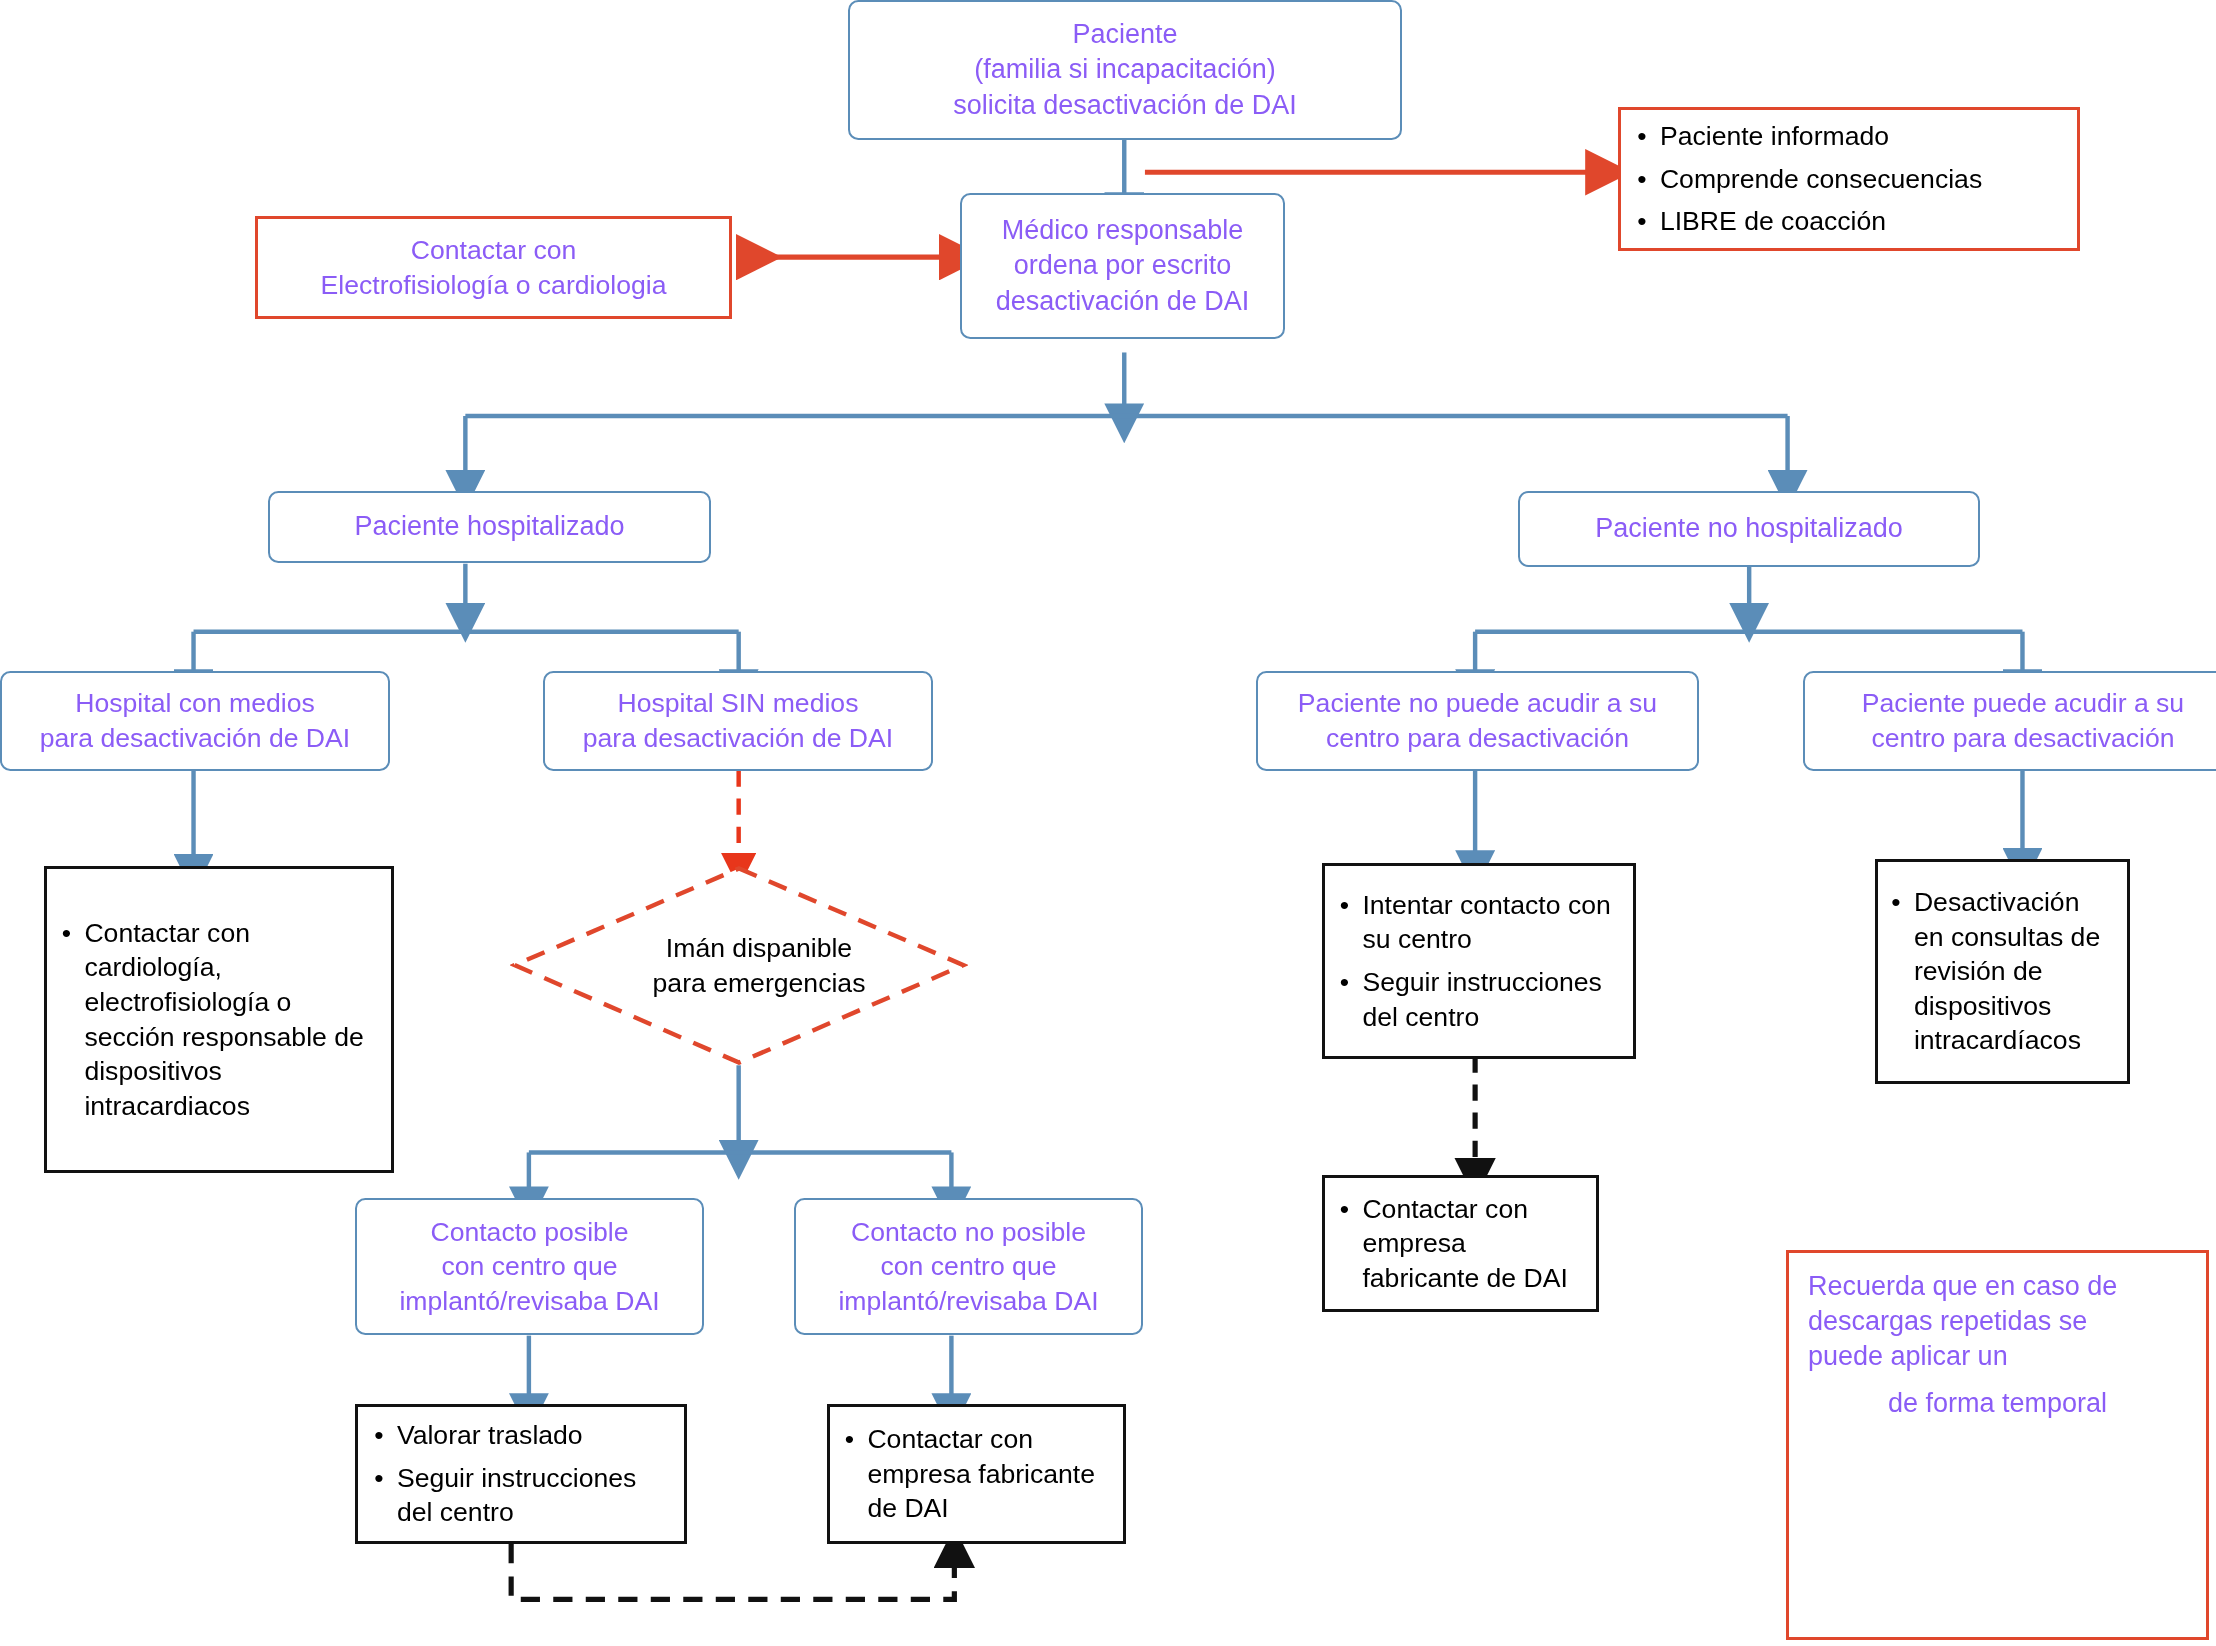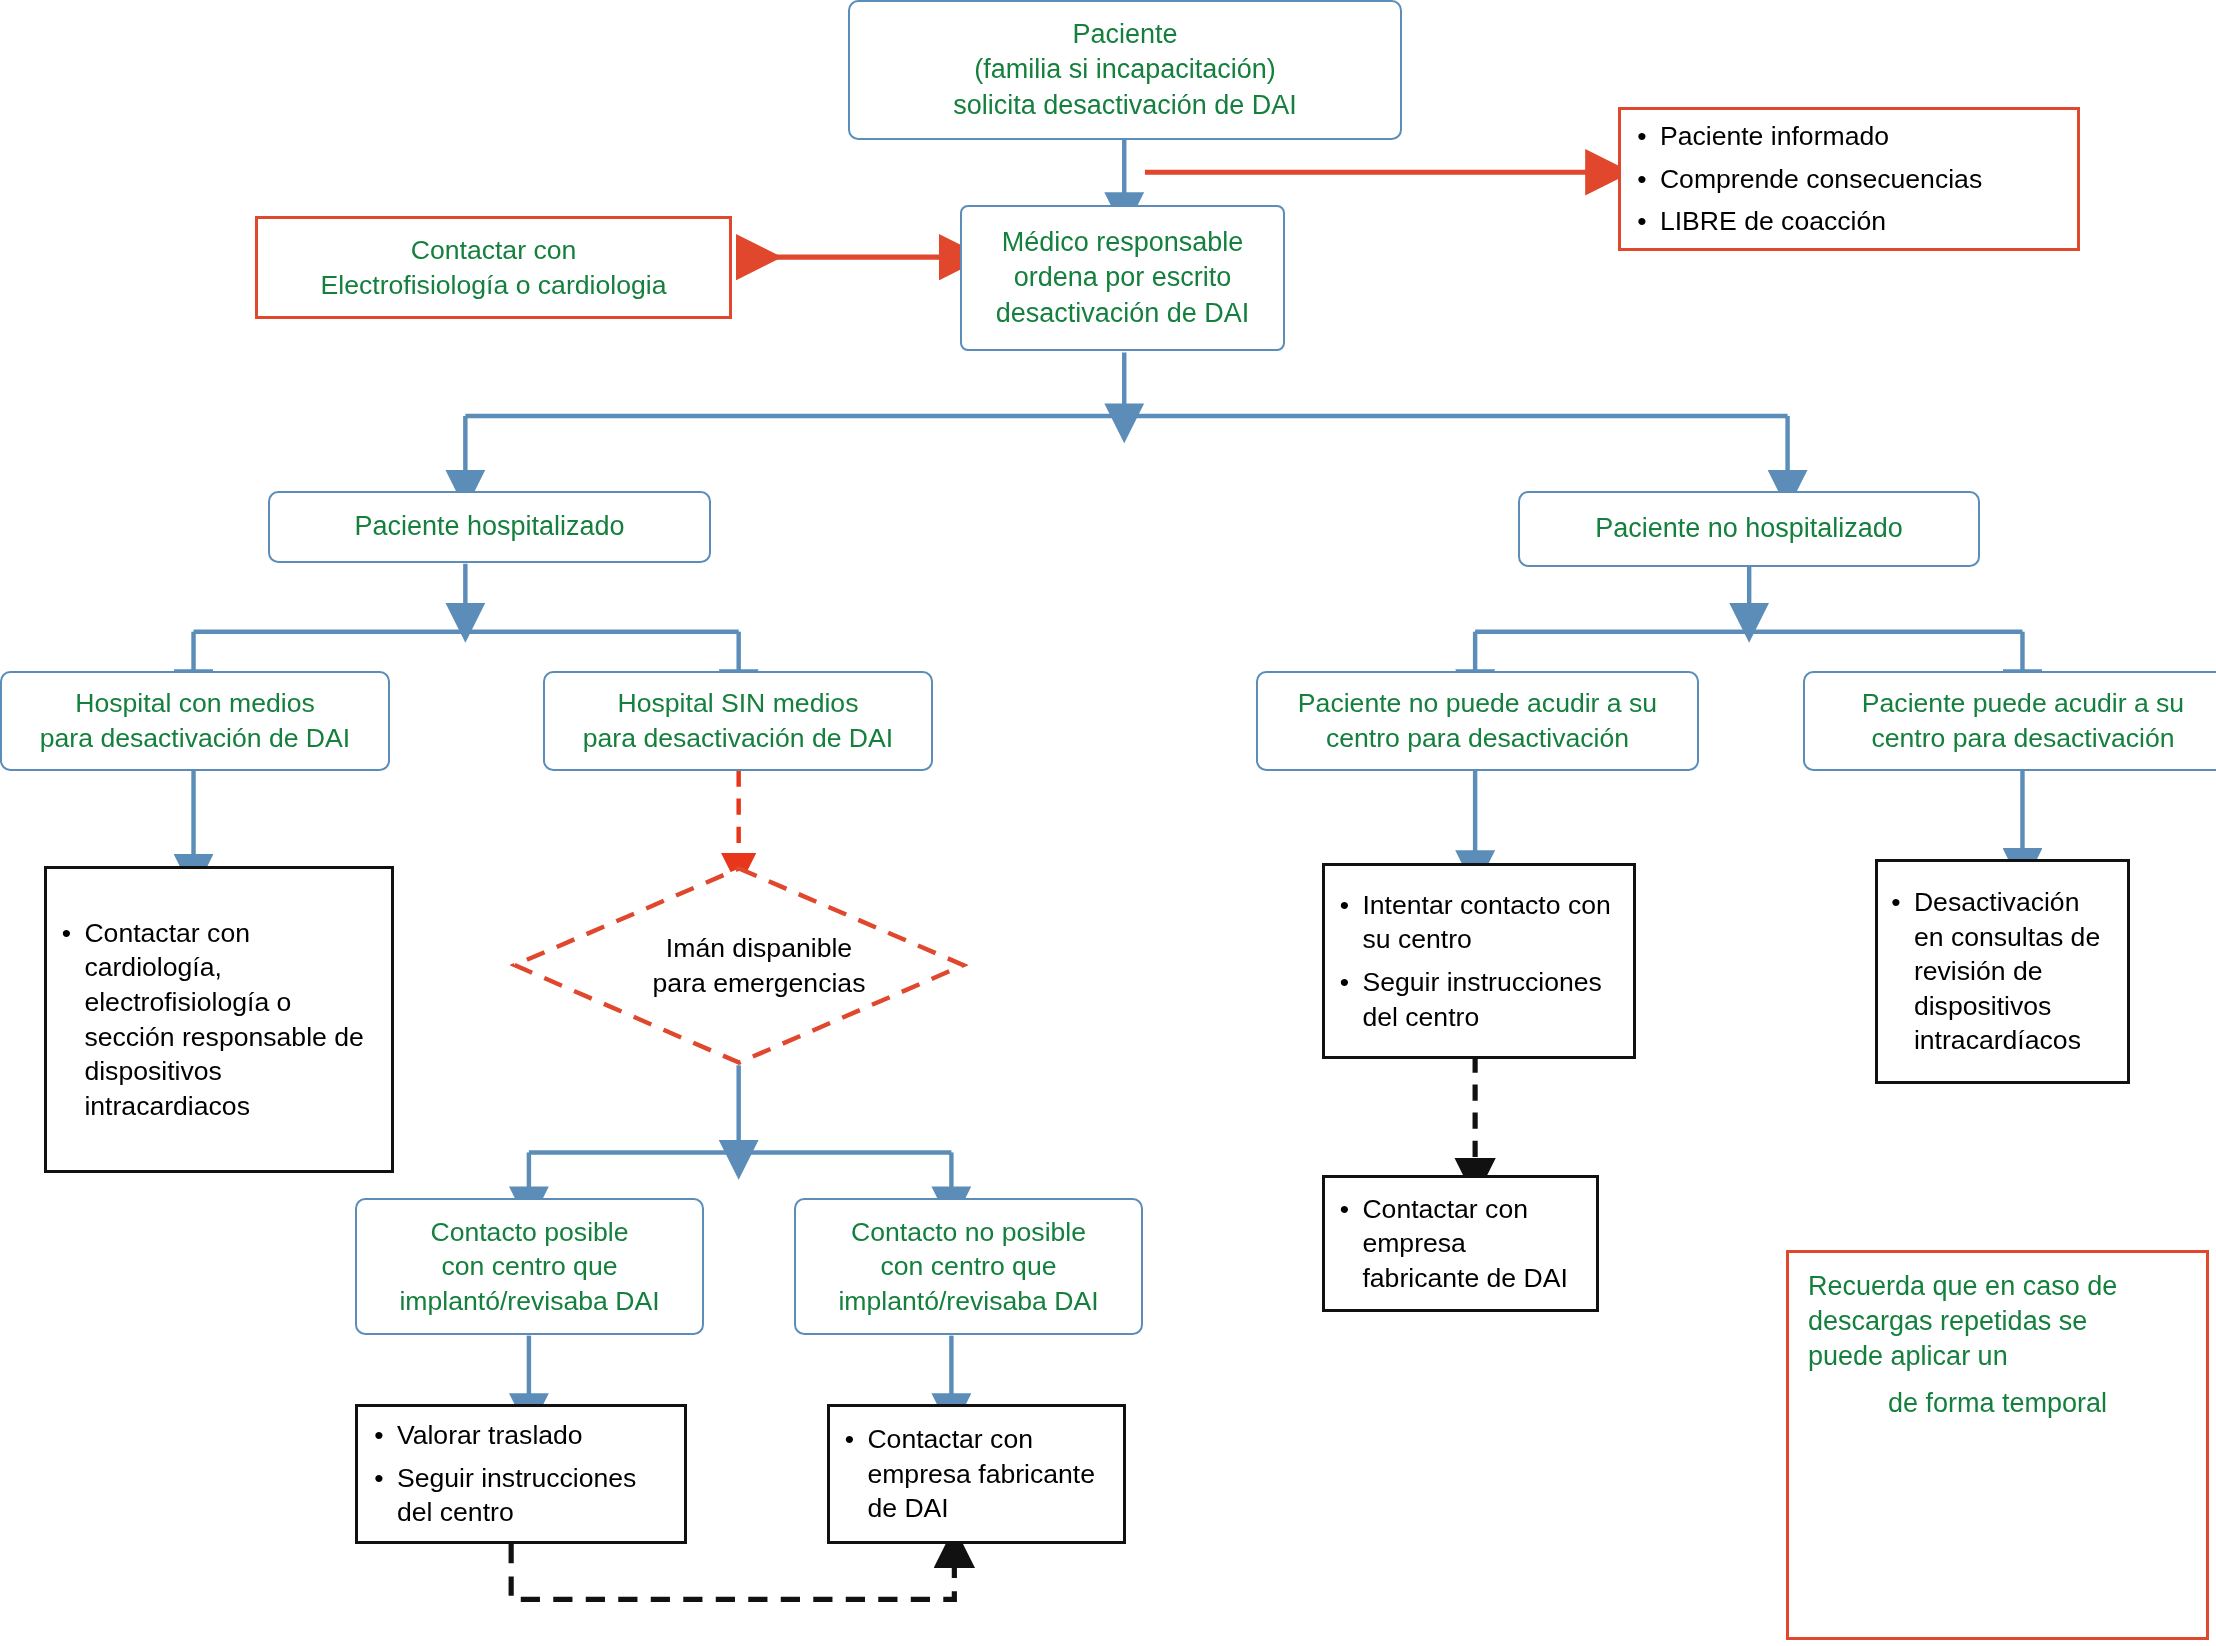--- a/index.html
+++ b/index.html
@@ -4,21 +4,21 @@
 <style>
   html,body{margin:0;padding:0;background:#ffffff;}
   body{font-family:"Liberation Sans","DejaVu Sans",sans-serif;}
   #stage{position:relative;width:2216px;height:1646px;background:#fff;overflow:hidden;}
   #wires{position:absolute;left:0;top:0;width:2216px;height:1646px;pointer-events:none;}
   .node{position:absolute;box-sizing:border-box;background:#fff;display:flex;
         flex-direction:column;align-items:center;justify-content:center;text-align:center;}
   .blue{border:2.2px solid #5b8db8;border-radius:10.3px;}
   .redbox{border:3.7px solid #e0472c;}
   .blackbox{border:3px solid #111;}
-  .node .ln{display:block;line-height:1.30;color:#15803d;}
+  .node .ln{display:block;line-height:1.30;color:#8b5cf6;}
   .bullets{align-items:flex-start;justify-content:center;text-align:left;}
   .bullets ul{margin:0;padding:0;list-style:none;width:100%;}
   .bullets li{position:relative;padding-left:.85em;color:#000;line-height:1.30;margin:0 0 .30em 0;}
   .bullets li:last-child{margin-bottom:0;}
   .bullets li:before{content:"\2022";position:absolute;left:0;top:0;}
   .diamond{position:absolute;display:flex;align-items:center;justify-content:center;text-align:center;}
   .diamond svg{position:absolute;left:0;top:0;}
   .diamond .dtext{position:relative;z-index:2;color:#000;line-height:1.30;}
   .magnet-wrap{position:relative;width:100%;display:flex;align-items:center;justify-content:center;}
   .ring{position:relative;width:170px;height:170px;border-radius:50%;background:#e2e4e6;
@@ -104,21 +104,21 @@
   </div>
 
   <div class="node redbox bullets f36" style="left:1618px;top:107px;width:462px;height:144px;padding:10.3px 16.3px;">
     <ul>
       <li>Paciente  informado</li>
       <li>Comprende consecuencias</li>
       <li>LIBRE de coacción</li>
     </ul>
   </div>
 
-  <div class="node blue f37 pad12" style="left:960px;top:205px;width:325px;height:146px;border-radius:8px;">
+  <div class="node blue f37 pad12" style="left:960px;top:193px;width:325px;height:146px;">
     <span class="ln">Médico responsable</span>
     <span class="ln">ordena por escrito</span>
     <span class="ln">desactivación de DAI</span>
   </div>
 
   <div class="node blue f37 pad12" style="left:268px;top:491px;width:443px;height:72px;">
     <span class="ln">Paciente hospitalizado</span>
   </div>
 
   <div class="node blue f37 pad12" style="left:1518px;top:491px;width:462px;height:76px;">

